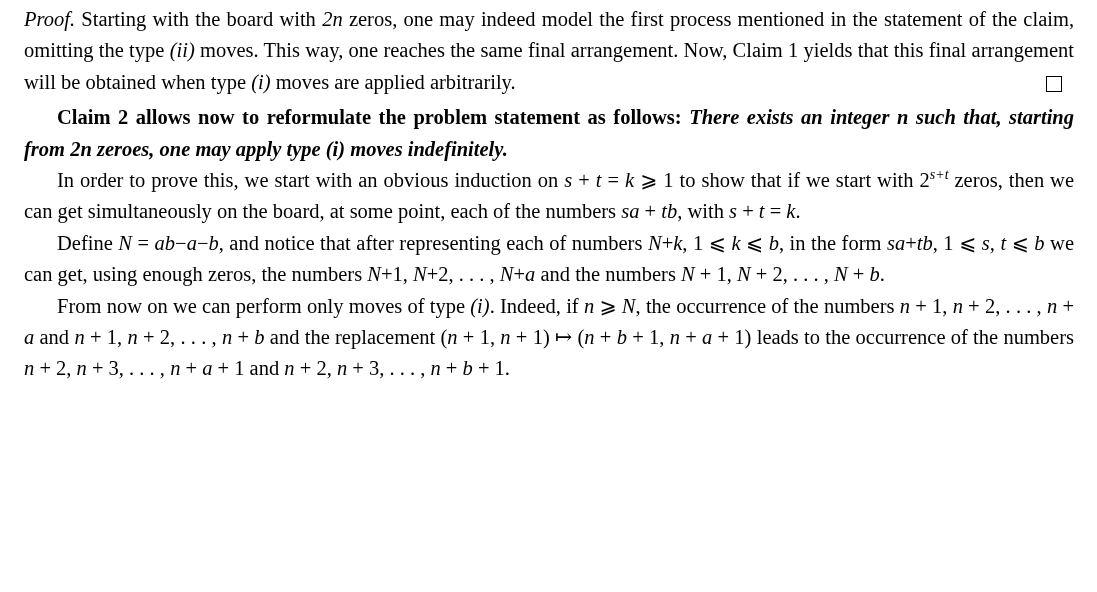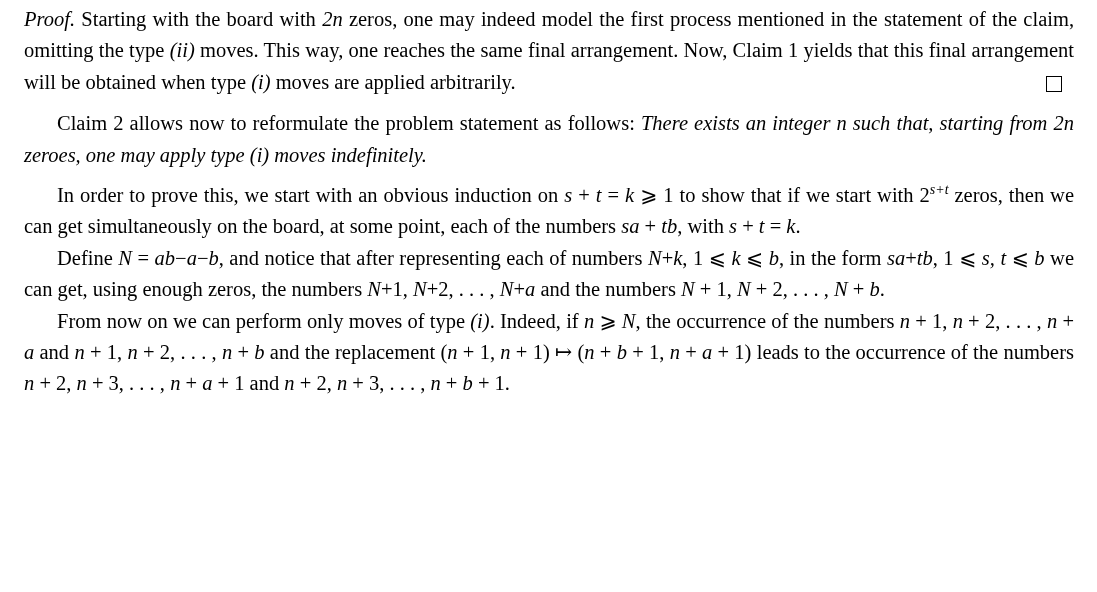--- a/index.html
+++ b/index.html
@@ -55,24 +55,24 @@
     border: 1.4px solid #000;
     margin-top: 9px;
     margin-right: 12px;
   }
   sup {
     font-size: 0.68em;
     vertical-align: super;
     line-height: 0;
   }
   .block-claim2 {
-    margin-top: 10px;
+    margin-top: 4px;
+    font-weight: bold;
   }
   .block-3 {
-    margin-top: 9px;
   }
 </style>
 </head>
 <body>
 
 <div class="page">
   <div class="body-text">
 
     <p class="noindent">
       <i>Proof.</i>

